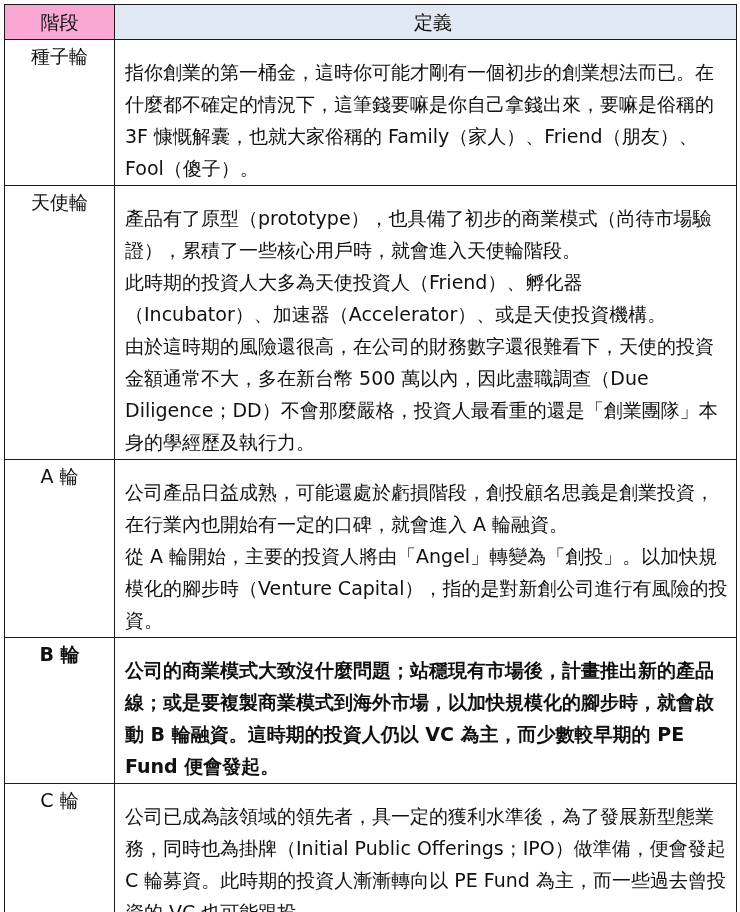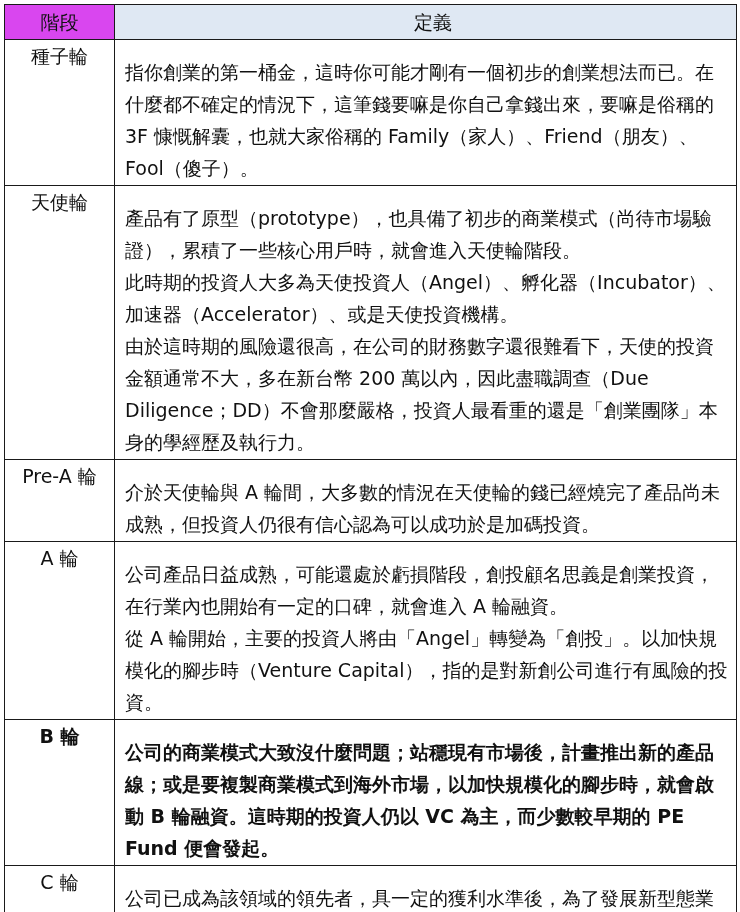--- a/index.html
+++ b/index.html
@@ -10,21 +10,21 @@
   }
   table.def td, table.def th {
     border: 1.5px solid #1a1a1a;
     vertical-align: top;
     font-size: 19px;
     line-height: 32px;
     font-weight: normal;
   }
   col.c1 { width: 110px; }
   col.c2 { width: 622px; }
-  th.stage-h { background: #d946ef; text-align: center; height: 30px; line-height: 30px; }
+  th.stage-h { background: #f9a8d4; text-align: center; height: 30px; line-height: 30px; }
   th.def-h { background: #dfe8f3; text-align: center; height: 30px; line-height: 30px; padding-left: 16px; }
   td.stage { text-align: center; padding: 0 4px; }
   td.text { padding: 16px 8px 1px 10px; }
   td.text p { margin: 0; }
   tr.r-seed td { height: 126px; }
   tr.r-angel td { height: 256px; margin-top: 48px; }
   tr.r-prea td { height: 61px; }
   tr.r-a td { height: 160px; margin-top: 48px; }
   tr.r-b td { height: 128px; font-weight: bold; }
   tr.r-c td { height: 128px; }
@@ -47,28 +47,22 @@
     <tr class="r-seed">
       <td class="stage">種子輪</td>
       <td class="text">
         <p>指你創業的第一桶金，這時你可能才剛有一個初步的創業想法而已。在什麼都不確定的情況下，這筆錢要嘛是你自己拿錢出來，要嘛是俗稱的 3F 慷慨解囊，也就大家俗稱的 Family（家人）、Friend（朋友）、Fool（傻子）。</p>
       </td>
     </tr>
     <tr class="r-angel">
       <td class="stage">天使輪</td>
       <td class="text">
         <p>產品有了原型（prototype），也具備了初步的商業模式（尚待市場驗證），累積了一些核心用戶時，就會進入天使輪階段。</p>
-        <p>此時期的投資人大多為天使投資人（Angel）、孵化器（Incubator）、加速器（Accelerator）、或是天使投資機構。</p>
-        <p>由於這時期的風險還很高，在公司的財務數字還很難看下，天使的投資金額通常不大，多在新台幣 200 萬以內，因此盡職調查（Due Diligence；DD）不會那麼嚴格，投資人最看重的還是「創業團隊」本身的學經歷及執行力。</p>
-      </td>
-    </tr>
-    <tr class="r-prea">
-      <td class="stage">Pre-A 輪</td>
-      <td class="text">
-        <p>介於天使輪與 A 輪間，大多數的情況在天使輪的錢已經燒完了產品尚未成熟，但投資人仍很有信心認為可以成功於是加碼投資。</p>
+        <p>此時期的投資人大多為天使投資人（Friend）、孵化器（Incubator）、加速器（Accelerator）、或是天使投資機構。</p>
+        <p>由於這時期的風險還很高，在公司的財務數字還很難看下，天使的投資金額通常不大，多在新台幣 500 萬以內，因此盡職調查（Due Diligence；DD）不會那麼嚴格，投資人最看重的還是「創業團隊」本身的學經歷及執行力。</p>
       </td>
     </tr>
     <tr class="r-a">
       <td class="stage">A 輪</td>
       <td class="text">
         <p>公司產品日益成熟，可能還處於虧損階段，創投顧名思義是創業投資，在行業內也開始有一定的口碑，就會進入 A 輪融資。</p>
         <p>從 A 輪開始，主要的投資人將由「Angel」轉變為「創投」。以加快規模化的腳步時（Venture Capital），指的是對新創公司進行有風險的投資。</p>
       </td>
     </tr>
     <tr class="r-b">

